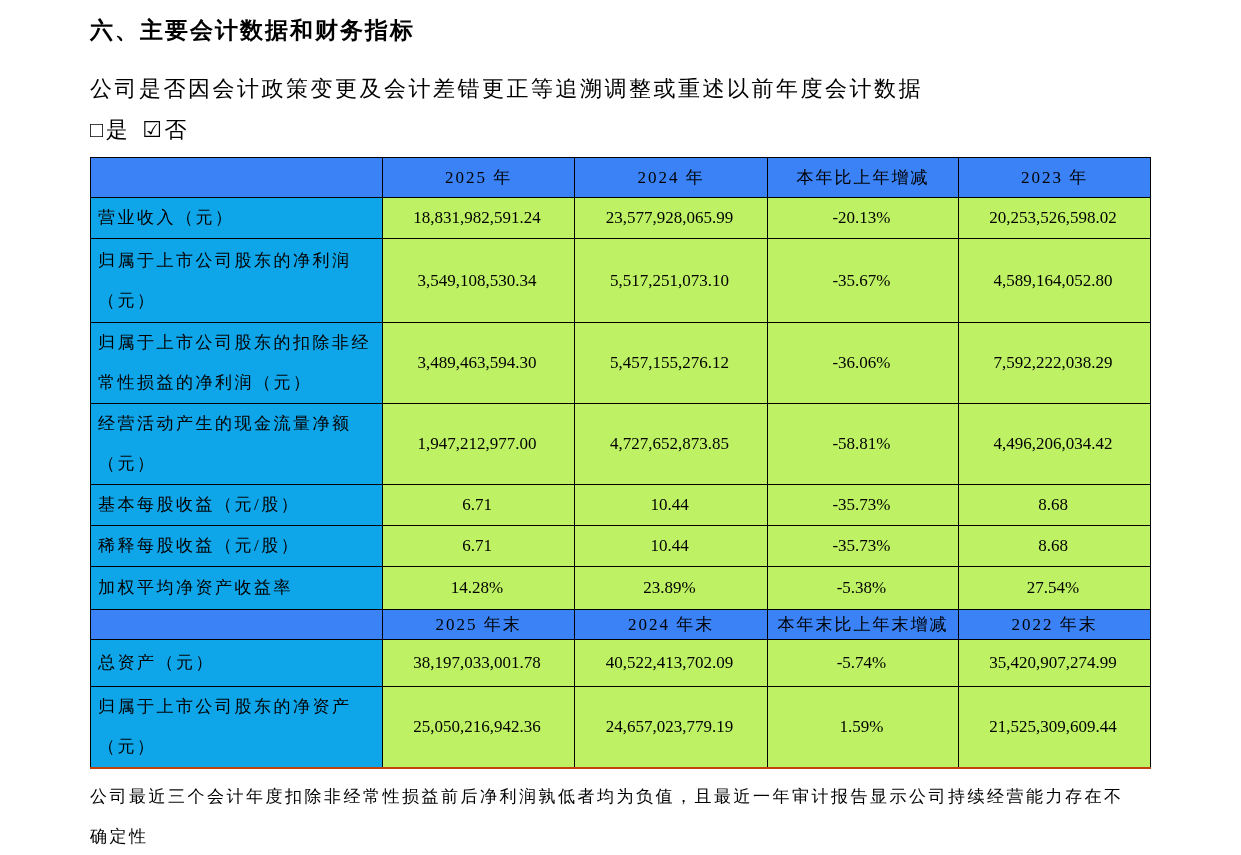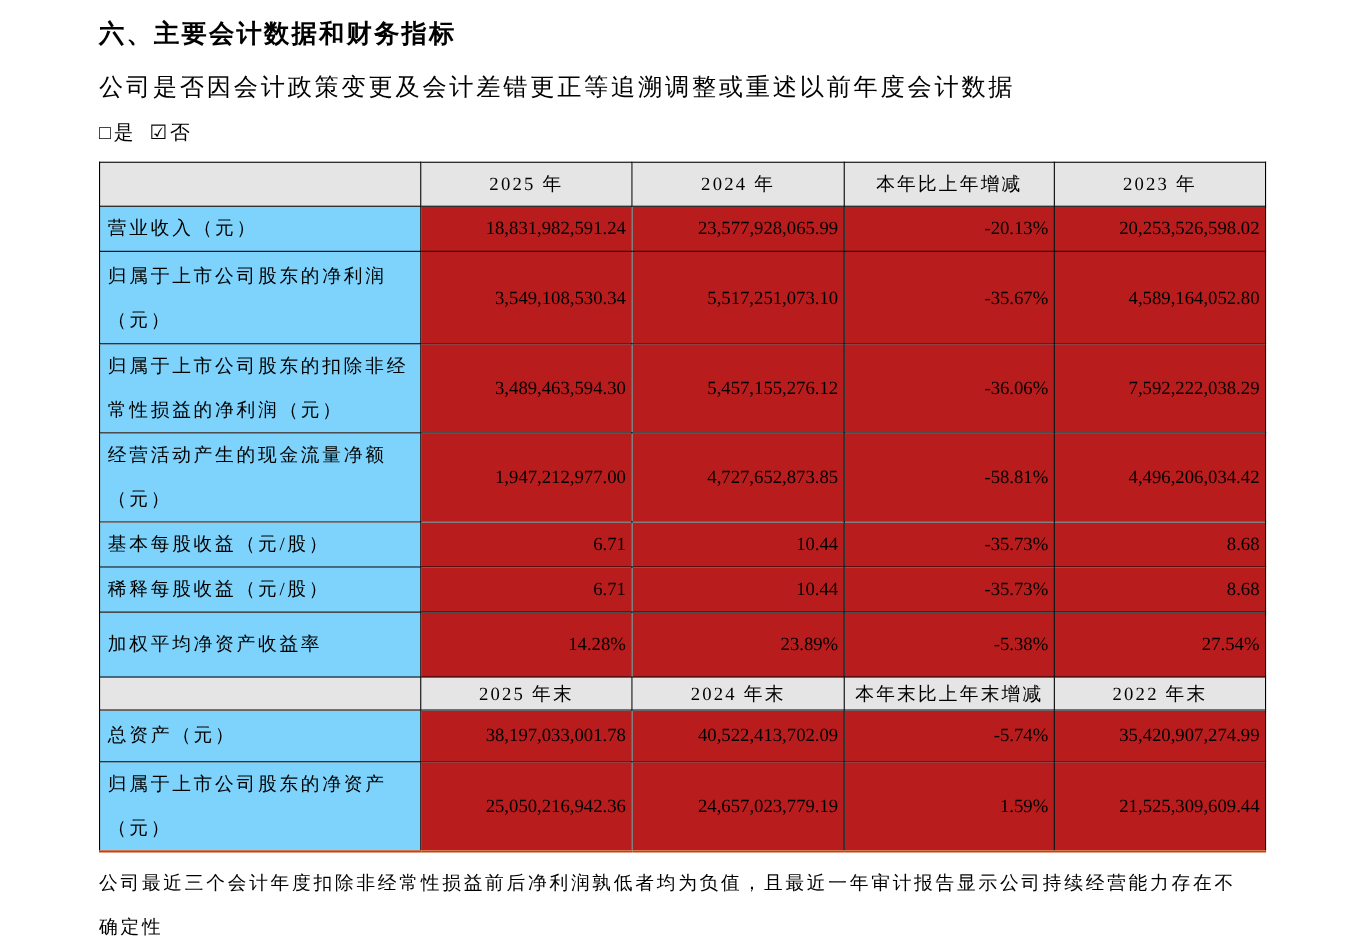--- a/index.html
+++ b/index.html
@@ -1,37 +1,37 @@
 <!DOCTYPE html>
 <html><head>
 <meta charset="utf-8">
 <style>
   html,body{margin:0;padding:0;background:#ffffff;}
   body{width:1241px;height:855px;overflow:hidden;
        font-family:"Liberation Serif","DejaVu Serif",serif;color:#000;}
   .page{padding:14px 0 0 90px;}
 
   .title{font-size:23px;font-weight:bold;letter-spacing:2px;
-         line-height:34px;margin:0 0 20px 0;}
+         line-height:34px;margin:0 0 30px 0;}
 
   .question{font-size:22px;letter-spacing:2.5px;line-height:22px;margin:0 0 18px 0;}
 
-  .cb-line{font-size:18px;letter-spacing:2.5px;line-height:24px;margin:0 0 15px 0;}
+  .cb-line{font-size:22px;letter-spacing:2.5px;line-height:24px;margin:0 0 15px 0;}
   .cb-line .cb{margin-right:12px;}
 
   table.fin{border-collapse:collapse;table-layout:fixed;width:1060px;}
   td{border:1px solid #000;font-size:17px;vertical-align:middle;
      overflow:hidden;box-sizing:border-box;}
-  td.lbl{background:#7dd3fc;text-align:left;padding:0 7px;
+  td.lbl{background:#0ea5e9;text-align:left;padding:0 7px;
          letter-spacing:2.5px;line-height:40px;}
-  td.num{background:#b91c1c;text-align:right;padding:0 5px 0 2px;letter-spacing:0;}
-  tr.hdr td{background:#e5e5e5;text-align:center;letter-spacing:2px;padding:0 2px;}
+  td.num{background:#bef264;text-align:center;padding:0 5px 0 2px;letter-spacing:0;}
+  tr.hdr td{background:#3b82f6;text-align:center;letter-spacing:2px;padding:0 2px;}
   tr.last td{border-bottom:2px solid #c2410c;}
 
-  .h40{height:40px}.h41{height:41px}.h42{height:30px}.h43{height:59px}
+  .h40{height:40px}.h41{height:41px}.h42{height:30px}.h43{height:43px}
   .h47{height:47px}.h77{height:77px}.h79{height:79px}.h84{height:84px}
 
   .footnote{font-size:17px;letter-spacing:2.5px;line-height:40px;
             width:1048px;margin:8px 0 0 0;}
 </style>
 </head>
 <body>
 
 <div class="page">
 

